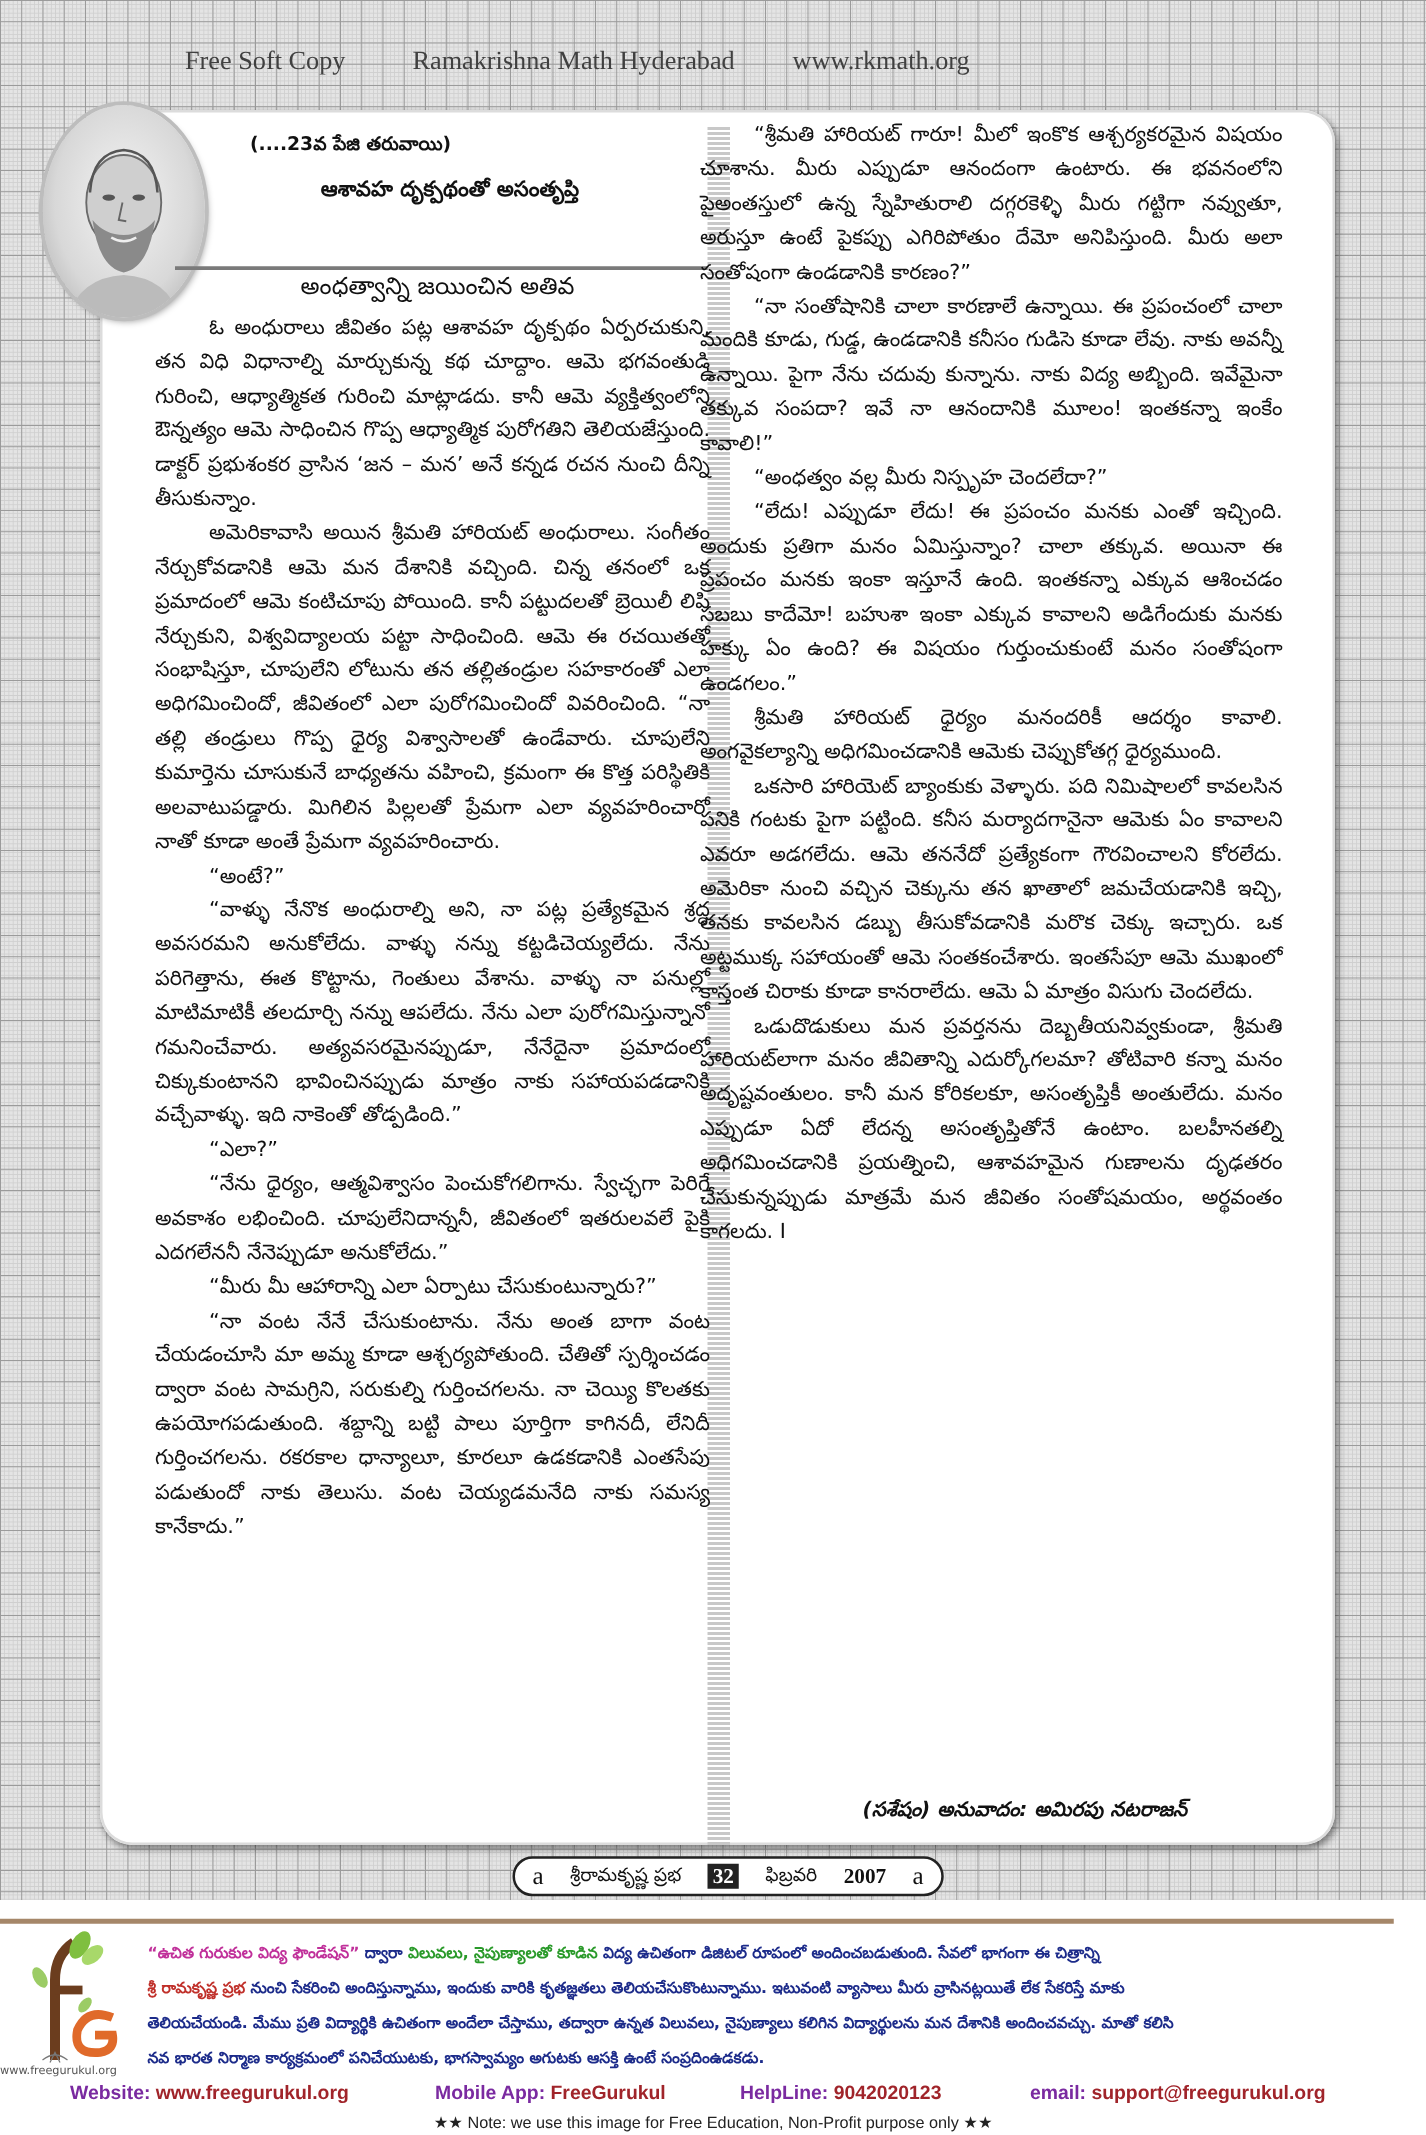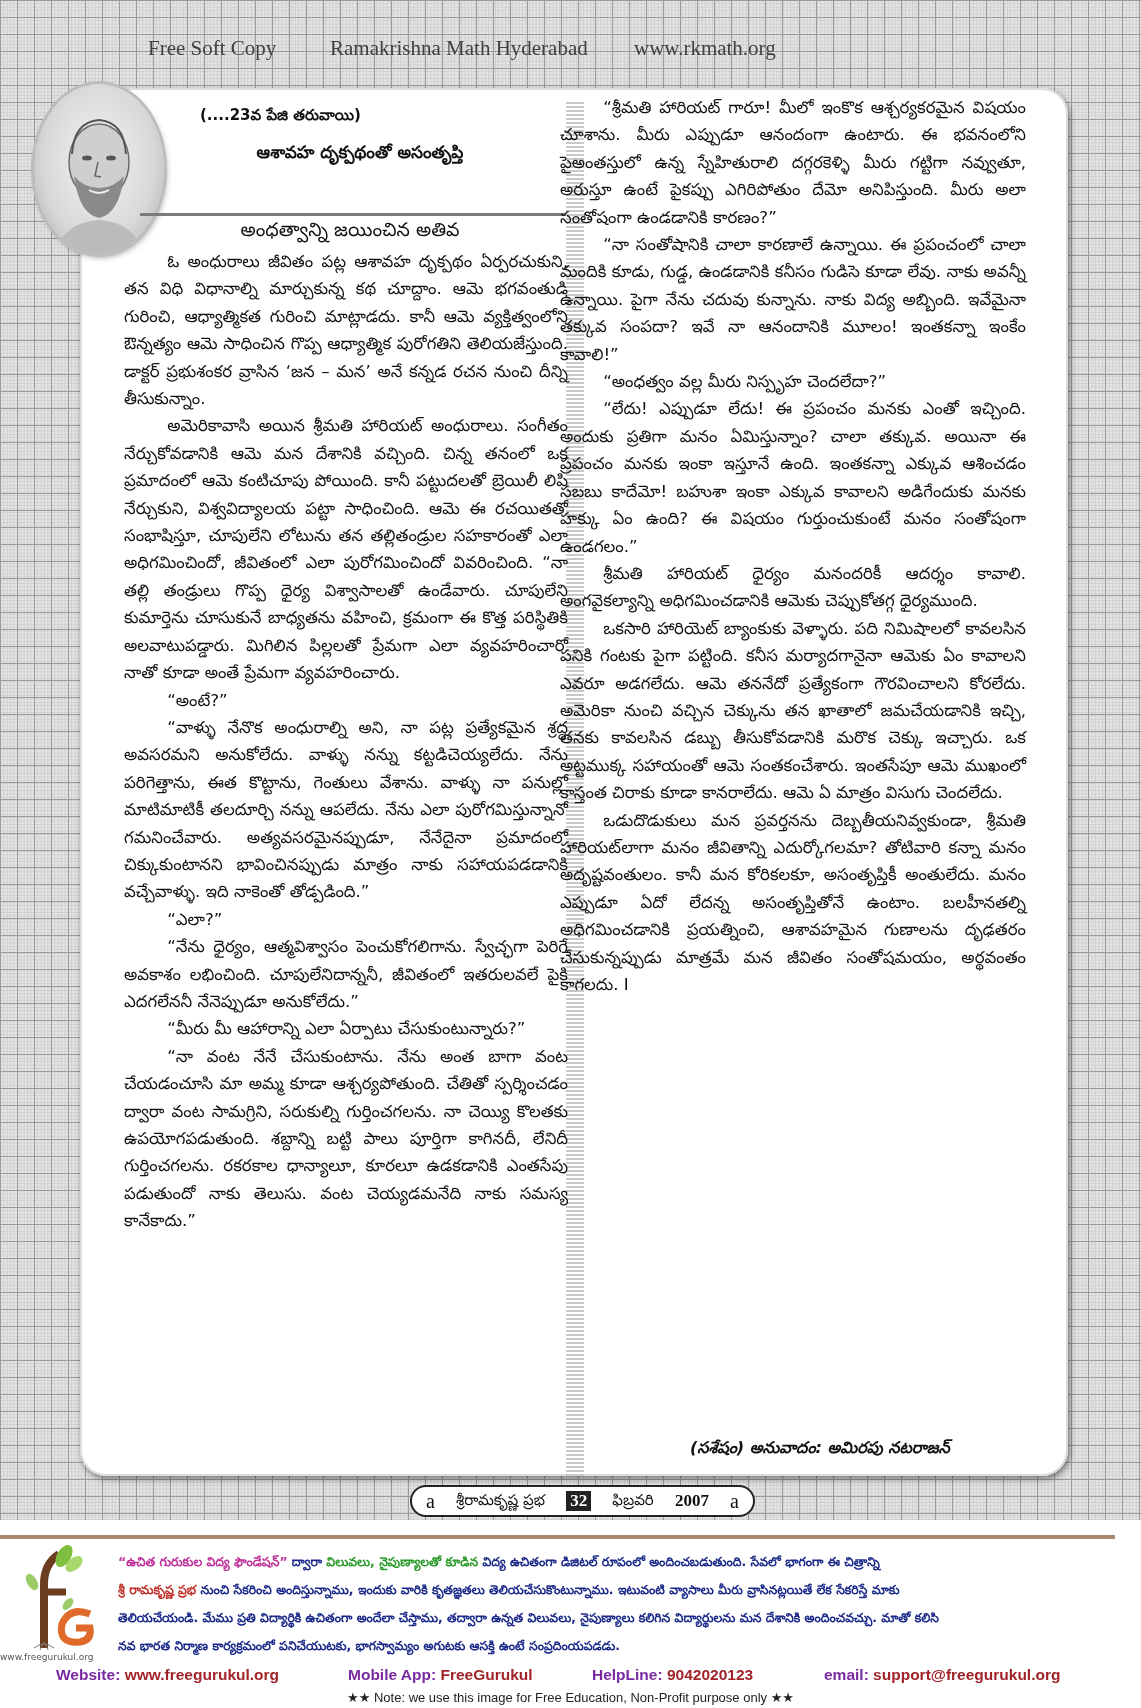--- a/index.html
+++ b/index.html
@@ -184,21 +184,21 @@
   <ellipse cx="64" cy="60" rx="4" ry="7" fill="#9ccc65" transform="rotate(40 64 60)"></ellipse>
   <path d="M86 70 Q66 62 58 80 Q54 100 76 98 Q88 96 86 84 L72 84" fill="none" stroke="#e06a2a" stroke-width="7"></path>
   <path d="M30 104 Q40 96 50 104 M36 106 L40 98 L44 106" fill="none" stroke="#777" stroke-width="1"></path>
 </svg>
 <div class="fg-url">www.freegurukul.org</div>
 
 <div class="footer-text">
   <div><span class="pink">“ఉచిత గురుకుల విద్య ఫౌండేషన్”</span><span> ద్వారా </span><span class="green">విలువలు, నైపుణ్యాలతో కూడిన</span><span> విద్య ఉచితంగా డిజిటల్ రూపంలో అందించబడుతుంది. సేవలో భాగంగా ఈ చిత్రాన్ని</span></div>
   <div><span class="red">శ్రీ రామకృష్ణ ప్రభ</span><span> నుంచి సేకరించి అందిస్తున్నాము, ఇందుకు వారికి కృతజ్ఞతలు తెలియచేసుకొంటున్నాము.  ఇటువంటి వ్యాసాలు మీరు వ్రాసినట్లయితే లేక సేకరిస్తే మాకు</span></div>
   <div>తెలియచేయండి. మేము ప్రతి విద్యార్థికి ఉచితంగా అందేలా చేస్తాము, తద్వారా ఉన్నత విలువలు, నైపుణ్యాలు కలిగిన విద్యార్థులను మన దేశానికి అందించవచ్చు. మాతో కలిసి</div>
-  <div>నవ భారత నిర్మాణ కార్యక్రమంలో పనిచేయుటకు, భాగస్వామ్యం అగుటకు ఆసక్తి ఉంటే సంప్రదింయపడడు.</div>
+  <div>నవ భారత నిర్మాణ కార్యక్రమంలో పనిచేయుటకు, భాగస్వామ్యం అగుటకు ఆసక్తి ఉంటే సంప్రదింఉడకడు.</div>
 </div>
 
 <div class="contact-row">
   <span class="item" style="left:22px"><span class="lbl">Website: </span><span class="val">www.freegurukul.org</span></span>
   <span class="item" style="left:314px"><span class="lbl">Mobile App: </span><span class="val">FreeGurukul</span></span>
   <span class="item" style="left:558px"><span class="lbl">HelpLine: </span><span class="val">9042020123</span></span>
   <span class="item" style="left:790px"><span class="lbl">email: </span><span class="val">support@freegurukul.org</span></span>
 </div>
 
 <div class="note">★★  Note:  we use this image for Free Education, Non-Profit purpose only  ★★</div>

